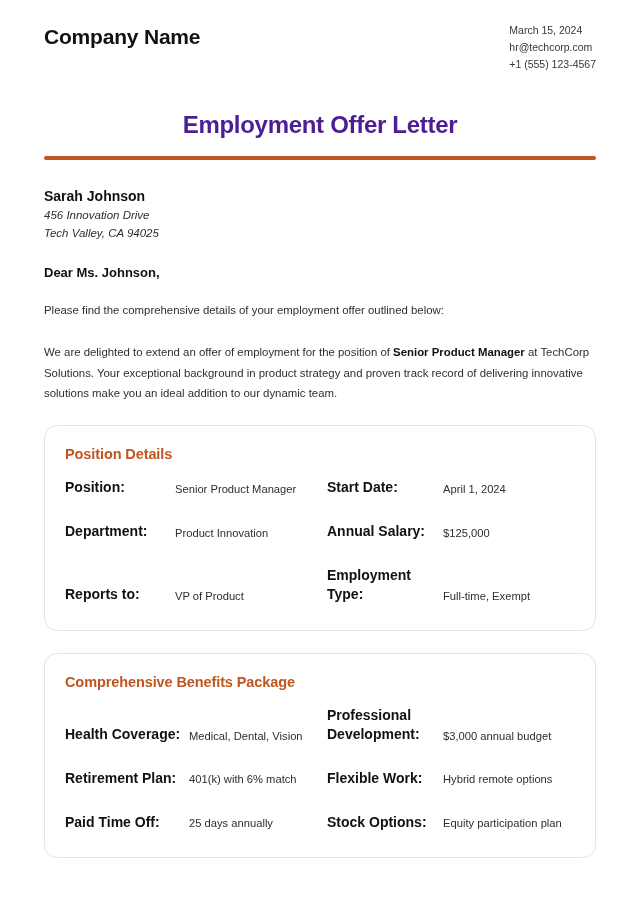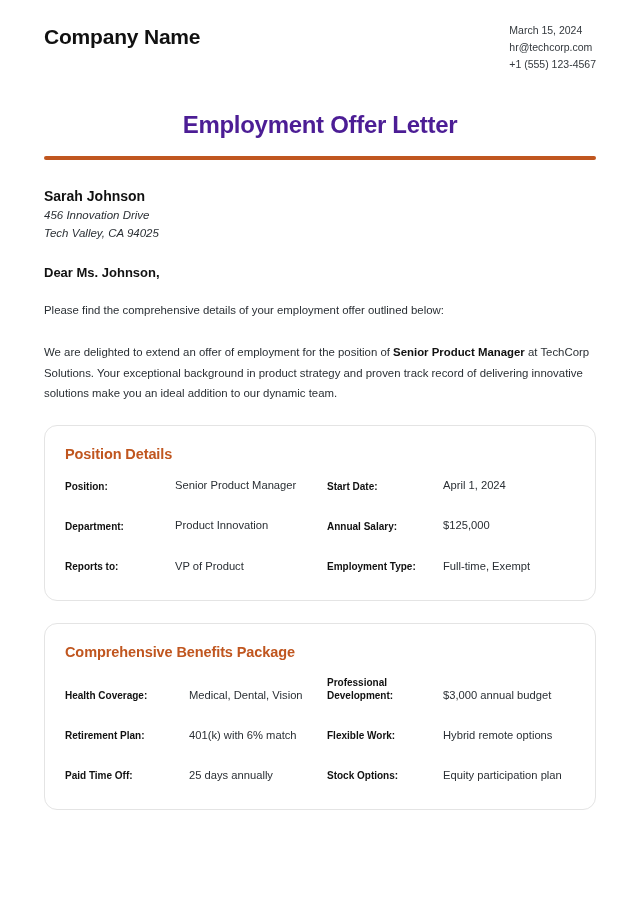--- a/index.html
+++ b/index.html
@@ -127,21 +127,21 @@
     display: grid;
     grid-template-columns: 110px 152px 116px auto;
     row-gap: 25px;
     column-gap: 0;
     align-items: end;
   }
   .detail-grid.benefits {
     grid-template-columns: 124px 138px 116px auto;
   }
   .dt {
-    font-size: 10px;
+    font-size: 14px;
     font-weight: bold;
     color: #111111;
     line-height: 1.35;
   }
   .dd {
     font-size: 11.2px;
     font-weight: normal;
     color: #2a2f34;
     line-height: 1.35;
   }

